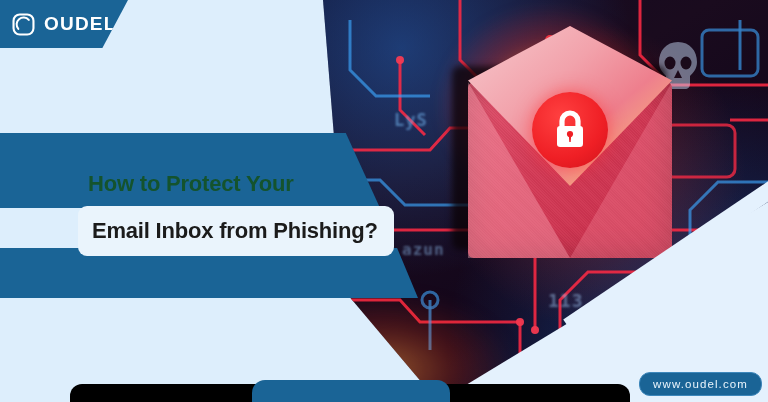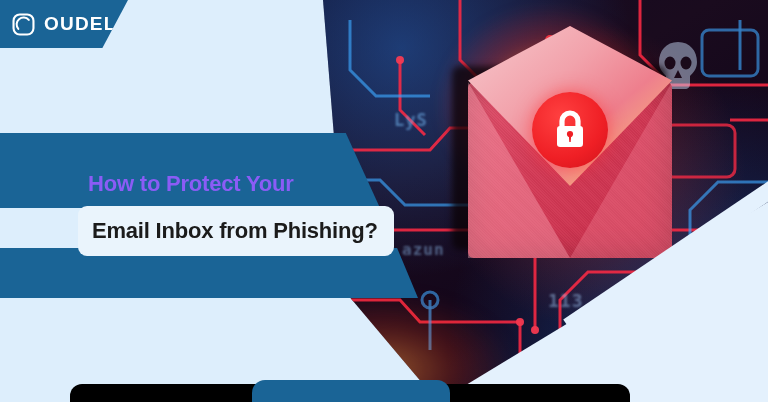--- a/index.html
+++ b/index.html
@@ -253,21 +253,21 @@
     height: 50px;
     background: #1a6496;
     -webkit-clip-path: polygon(0 0, 95% 0, 100% 100%, 0 100%);
     clip-path: polygon(0 0, 95% 0, 100% 100%, 0 100%);
   }
 
   #headline-1 {
     position: absolute;
     left: 88px;
     top: 171px;
-    color: #8b5cf6;
+    color: #14532d;
     font-size: 22px;
     font-weight: 700;
     letter-spacing: -0.2px;
     white-space: nowrap;
   }
   #headline-pill {
     position: absolute;
     left: 78px;
     top: 206px;
     height: 50px;
@@ -425,14 +425,17 @@
 
   <div id="headline-1">How to Protect Your</div>
 
   <div id="headline-pill">
     <span id="headline-2">Email Inbox from Phishing?</span>
   </div>
 
   <div id="bottom-bar-dark"></div>
   <div id="bottom-bar-blue"></div>
 
+  <div id="url-pill">
+    <span id="url-text">www.oudel.com</span>
+  </div>
 
 </div>
 
 </body></html>

